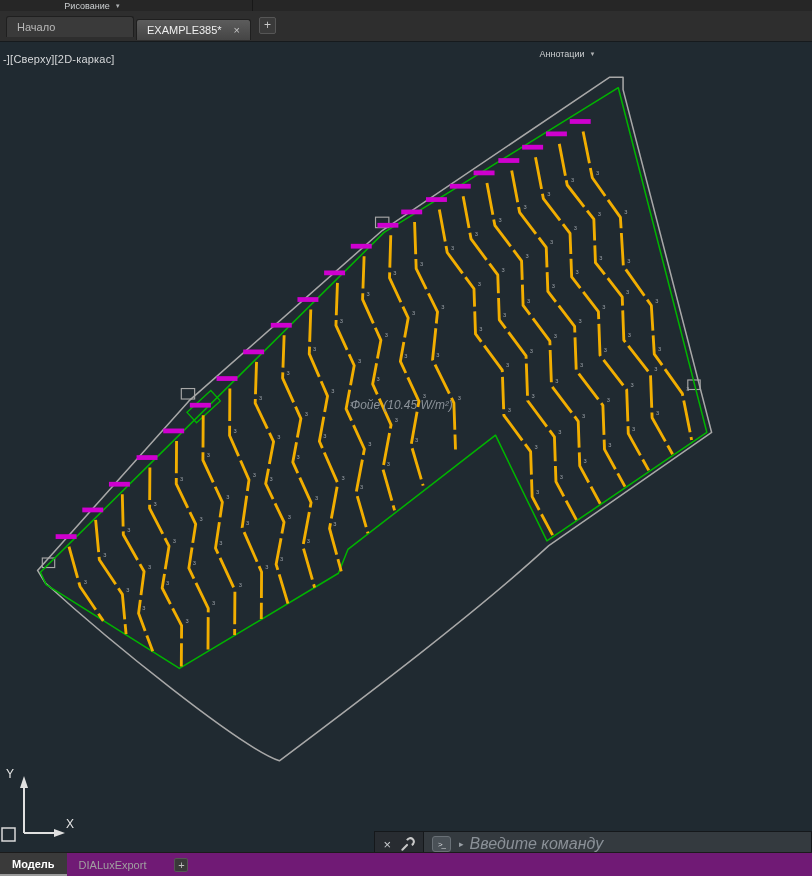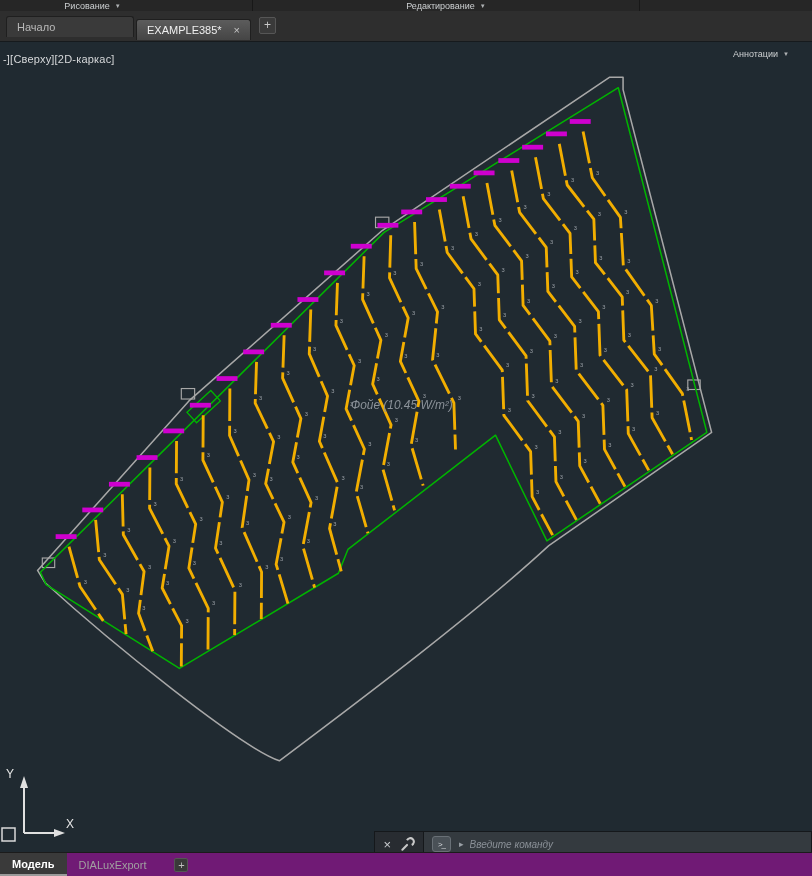--- a/index.html
+++ b/index.html
@@ -48,21 +48,21 @@
               display:flex; align-items:center; justify-content:space-evenly; }
   .cmd-close { color:#c9cccf; font-size:13px; line-height:1; }
   .cmd-main { flex:1; background:rgba(53,59,64,0.96); border:1px solid #15181b;
               border-left:none; display:flex; align-items:center; padding-left:8px; }
   .cmd-icon { width:19px; height:16px; background:#4a5157; border:1px solid #697076;
               border-radius:3px; color:#dadde0; font-size:8px; display:flex;
               align-items:center; justify-content:center; letter-spacing:-1px; }
   .cmd-arrow { color:#9aa0a6; font-size:9px; margin:0 6px 0 8px; }
   .cmd-input { flex:1; background:transparent; border:none; outline:none;
                font-family:"Liberation Sans", sans-serif;
-               font-size:10px; color:#ffffff; }
+               font-size:16px; color:#ffffff; }
   .cmd-input::placeholder { color:#8a9097; font-style:italic; }
 
   
   .modeltabs { position:absolute; left:0; bottom:0; width:812px; height:24px;
                background:#701a75; border-top:1px solid #1b1b1b; display:flex;
                align-items:stretch; z-index:40; font-size:11px; }
   .mtab { display:flex; align-items:center; padding:0 12px; }
   .mtab.active { background:#3a3a3a; color:#ffffff; font-weight:bold;
                  border-bottom:2px solid #9a9a9a; }
   .mtab.plain { color:#a0a0a0; }
@@ -70,24 +70,20 @@
            background:#3a3a3a; border:1px solid #555; border-radius:2px;
            color:#c0c0c0; font-size:11px; display:flex; align-items:center;
            justify-content:center; }
 </style>
 </head>
 <body>
 
 <div class="ribbon">
   <div class="ribbon-sec sec1">
     <span>Рисование</span>
-    <span class="arr">▼</span>
-  </div>
-  <div class="ribbon-sec sec2">
-    <span>Редактирование</span>
     <span class="arr">▼</span>
   </div>
   <div class="ribbon-sec sec3">
     <span>Аннотации</span>
     <span class="arr">▼</span>
   </div>
 </div>
 
 <div class="filetabs">
   <div class="ftab inactive">

